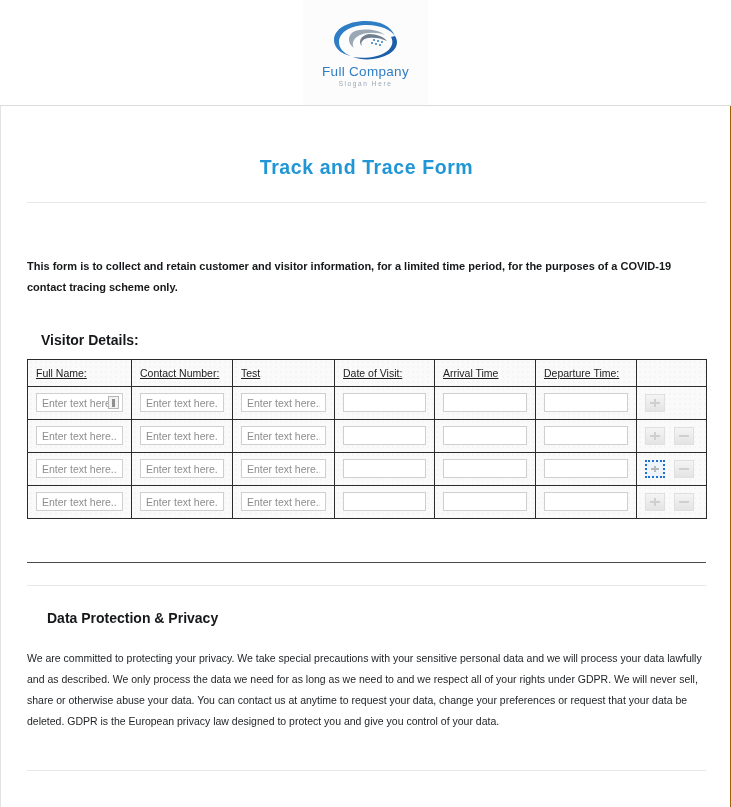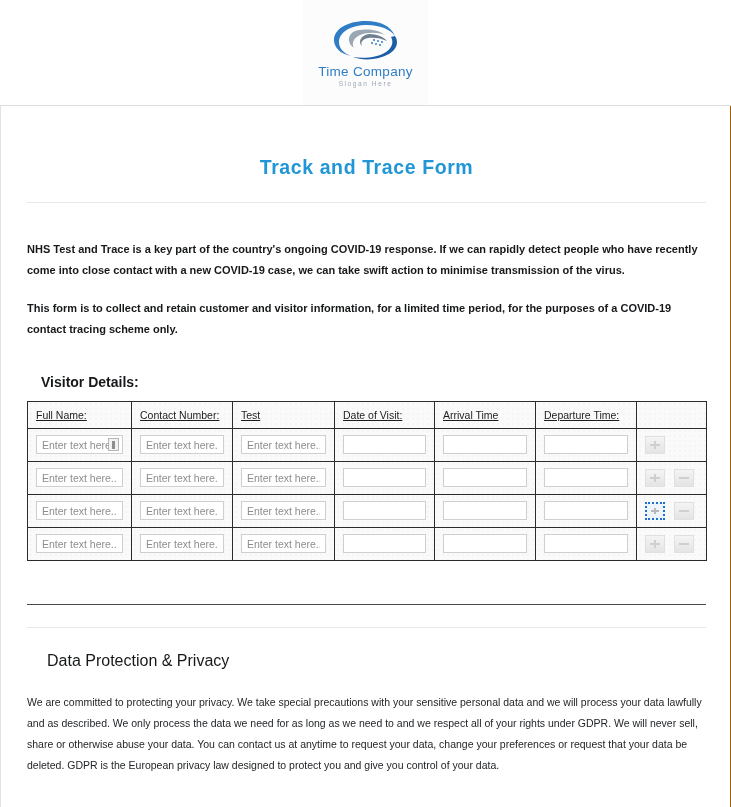--- a/index.html
+++ b/index.html
@@ -196,22 +196,22 @@
   .rowbtn .bar-h, .rowbtn .bar-v {
     position: absolute;
     background: #cfcfcf;
   }
   .rowbtn .bar-h { left: 4px; right: 4px; top: 50%; height: 2px; margin-top: -1px; }
   .rowbtn .bar-v { top: 4px; bottom: 4px; left: 50%; width: 2px; margin-left: -1px; }
   .rowbtn.focused .bar-h, .rowbtn.focused .bar-v { background: #b8b8b8; }
 
   
   .privacy-heading {
-    font-size: 16px;
-    font-weight: normal;
+    font-size: 14px;
+    font-weight: bold;
     color: #16181a;
     padding-left: 20px;
   }
   .privacy-p {
     font-size: 10.5px;
     color: #232629;
     line-height: 21px;
   }
 </style>
 </head>
@@ -226,36 +226,35 @@
         <path d="M24 14 C33 10 48 11 56 17 C49 14 38 14 31 17 C25 20 22 25 25 30 C19 26 18 18 24 14 Z" fill="#9aa7b4"></path>
         <path d="M40 16 C48 16 55 19 58 23 C52 20 45 19 39 20 C34 21 31 24 33 28 C29 25 31 17 40 16 Z" fill="#6f7f90"></path>
         <circle cx="45" cy="22" r="1" fill="#2f7dc4"></circle>
         <circle cx="49" cy="23" r="1" fill="#2f7dc4"></circle>
         <circle cx="53" cy="24" r="1" fill="#2f7dc4"></circle>
         <circle cx="43" cy="25" r="1" fill="#2f7dc4"></circle>
         <circle cx="47" cy="26" r="1" fill="#2f7dc4"></circle>
         <circle cx="51" cy="27" r="1" fill="#2f7dc4"></circle>
       </svg>
     </div>
-    <div class="logo-company">Time Company</div>
+    <div class="logo-company">Full Company</div>
     <div class="logo-slogan">Slogan Here</div>
   </div>
 </div>
 
 <div class="page">
   <div class="page-inner">
 
     <div class="doc-title">Track and Trace Form</div>
 
     <div style="height:24px"></div>
     <div class="rule-light"></div>
 
     <div style="height:36px"></div>
 
-    <div class="intro-p">NHS Test and Trace is a key part of the country's ongoing COVID-19 response. If we can rapidly detect people who have recently come into close contact with a new COVID-19 case, we can take swift action to minimise transmission of the virus.</div>
 
     <div style="height:17px"></div>
 
     <div class="intro-p">This form is to collect and retain customer and visitor information, for a limited time period, for the purposes of a COVID-19 contact tracing scheme only.</div>
 
     <div style="height:34px"></div>
 
     <div class="section-label">Visitor Details:</div>
 
     <div style="height:11px"></div>

